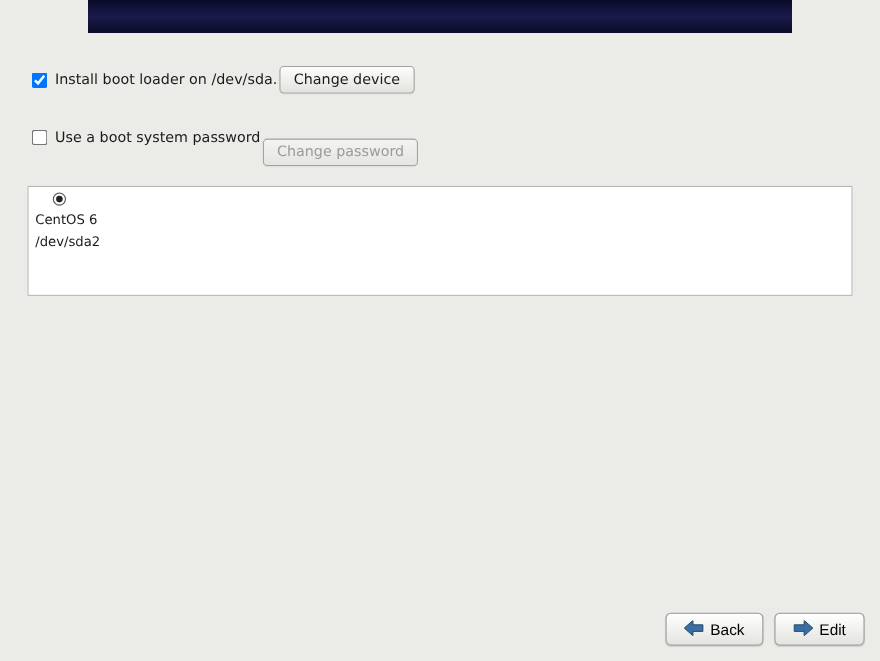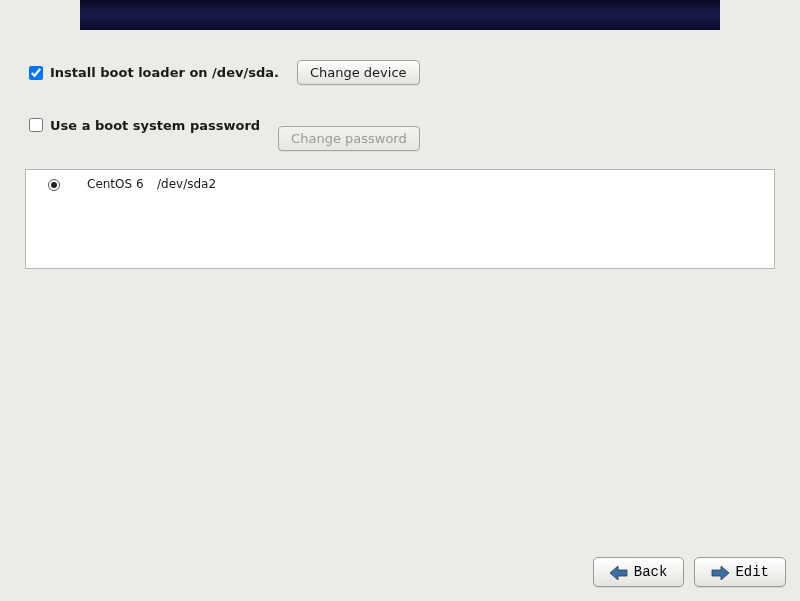--- a/index.html
+++ b/index.html
@@ -33,22 +33,21 @@
     display: flex;
     align-items: center;
     margin-bottom: 14px;
   }
   input[type=checkbox] {
     width: 14px;
     height: 14px;
     margin: 0 7px 0 4px;
   }
   .label-text {
-    margin-right: 18px;
-    font-weight: bold;
+    margin-right: 2px;
   }
   .gtk-button {
     background: linear-gradient(to bottom, #fdfdfc, #e2e2de);
     border: 1px solid #a3a3a0;
     border-radius: 4px;
     padding: 4px 12px;
     font-size: 13px;
     font-family: inherit;
     color: #1a1a1a;
     cursor: pointer;
@@ -85,21 +84,22 @@
     height: 22px;
   }
   .os-table-header .col {
     padding: 3px 6px;
     border-right: 1px solid #c9c9c6;
     font-size: 12px;
   }
   .os-table-row {
     display: flex;
     height: 24px;
-    align-items: flex-end;
+    align-items: flex-start;
+    flex-direction: column;
   }
   .os-table-row .col {
     padding: 3px 6px;
     font-size: 12px;
   }
   .col-default { width: 55px; text-align: center; }
   .col-label   { width: 70px; }
   .col-device  { flex: 1; }
   .radio-dot {
     display: inline-block;
@@ -134,23 +134,23 @@
     bottom: 14px;
     display: flex;
     gap: 10px;
   }
   .nav-button {
     background: linear-gradient(to bottom, #ffffff, #e3e3df);
     border: 1px solid #9a9a97;
     border-radius: 5px;
     padding: 6px 16px;
     font-size: 14px;
-    font-family: Liberation Mono, monospace;
+    font-family: Liberation Sans, sans-serif;
     display: inline-flex;
-    align-items: flex-end;
+    align-items: flex-start;
     gap: 6px;
     cursor: pointer;
     box-shadow: 0 1px 1px rgba(0,0,0,0.1);
   }
   .arrow-icon { display: inline-flex; }
 </style>
 </head>
 <body>
 
 <div class="header-banner"></div>

